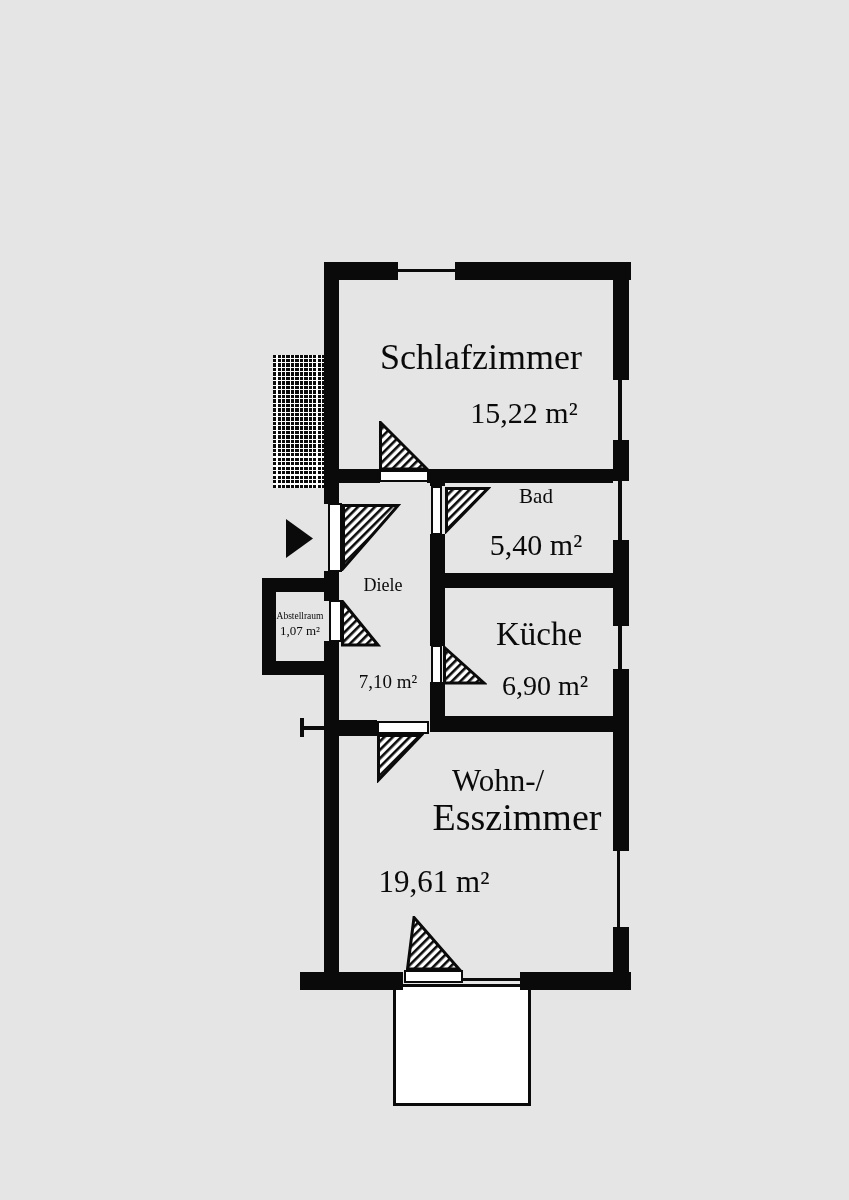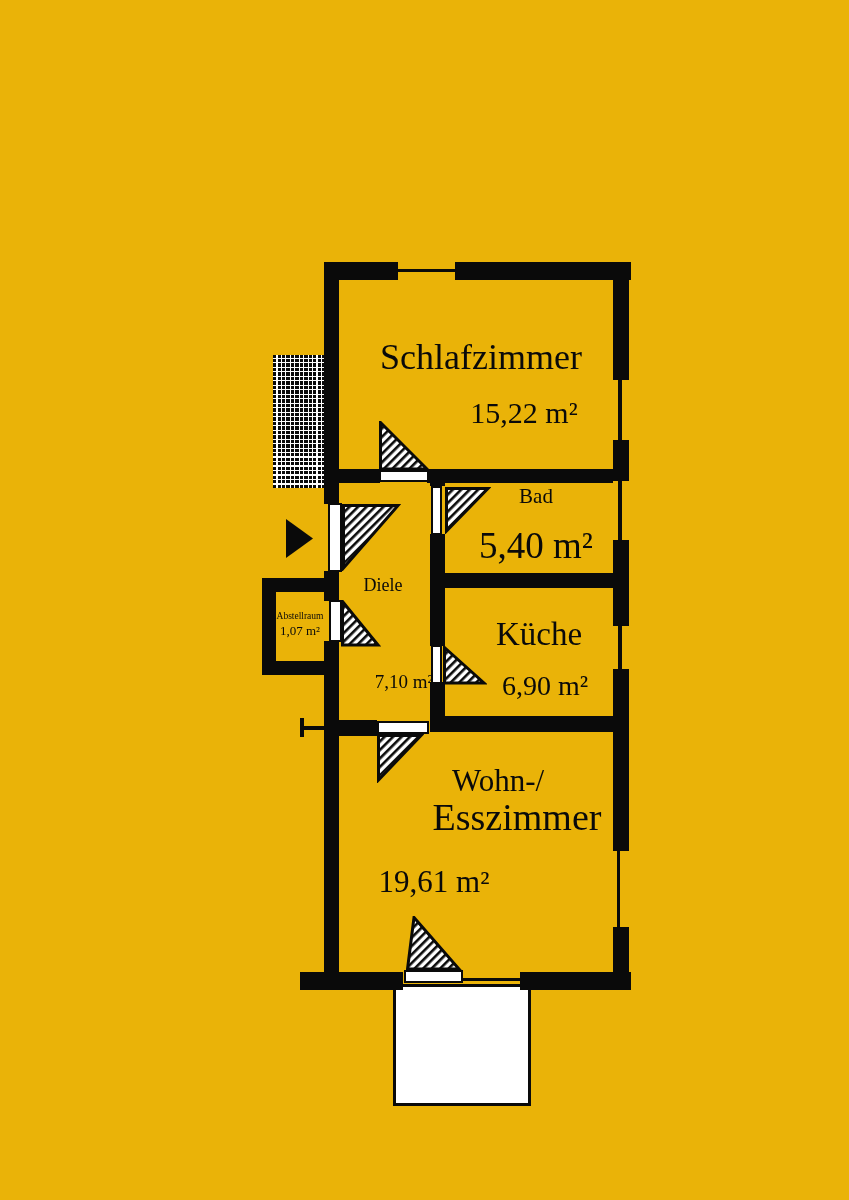--- a/index.html
+++ b/index.html
@@ -1,16 +1,16 @@
 <!DOCTYPE html>
 <html><head>
 <meta charset="utf-8">
 <style>
   html,body{margin:0;padding:0;background:#ffffff;}
-  #page{position:relative;width:849px;height:1200px;background:#eab308;overflow:hidden;
+  #page{position:relative;width:849px;height:1200px;background:#e5e5e5;overflow:hidden;
         font-family:"Liberation Serif","DejaVu Serif",serif;color:#0a0a0a;}
   .w{position:absolute;background:#0a0a0a;}
   .win{position:absolute;background:#0a0a0a;}
   .leaf{position:absolute;background:#ffffff;border:2px solid #0a0a0a;box-sizing:border-box;}
   .swing{position:absolute;}
   .lbl{position:absolute;transform:translate(-50%,-50%);white-space:nowrap;
        font-family:"Liberation Serif","DejaVu Serif",serif;color:#0a0a0a;line-height:1;}
   #entrance-arrow{position:absolute;left:286px;top:519px;width:27px;height:39px;background:#0a0a0a;
        clip-path:polygon(0 0,100% 50%,0 100%);}
   #terrace-hatch{position:absolute;left:273px;top:355px;width:57px;height:133px;background-color:#0a0a0a;
@@ -107,27 +107,27 @@
     <polygon points="8,1.5 53,53 1.5,53" fill="url(#hatch)" stroke="#0a0a0a" stroke-width="3"></polygon>
   </svg>
 
   <div id="entrance-arrow"></div>
   <div id="terrace-hatch"></div>
 
   <div class="lbl above" style="left:481px;top:357px;font-size:36px">Schlafzimmer</div>
   <div class="lbl above" style="left:524px;top:413px;font-size:30px">15,22 m²</div>
 
   <div class="lbl above" style="left:536px;top:496px;font-size:21px">Bad</div>
-  <div class="lbl above" style="left:536px;top:545px;font-size:37px">5,40 m²</div>
+  <div class="lbl above" style="left:536px;top:545px;font-size:30px">5,40 m²</div>
 
   <div class="lbl above" style="left:539px;top:634px;font-size:33px">Küche</div>
   <div class="lbl above" style="left:545px;top:686px;font-size:28px">6,90 m²</div>
 
   <div class="lbl above" style="left:383px;top:585px;font-size:18px">Diele</div>
-  <div class="lbl above" style="left:404px;top:681px;font-size:19px">7,10 m²</div>
+  <div class="lbl above" style="left:388px;top:681px;font-size:19px">7,10 m²</div>
 
   <div class="lbl above" style="left:300px;top:617px;font-size:9.5px">Abstellraum</div>
   <div class="lbl above" style="left:300px;top:630px;font-size:13px">1,07 m²</div>
 
   <div class="lbl above" style="left:498px;top:780px;font-size:31px">Wohn-/</div>
   <div class="lbl above" style="left:517px;top:817px;font-size:38px">Esszimmer</div>
   <div class="lbl above" style="left:434px;top:881px;font-size:31px">19,61 m²</div>
 
 </div>
 

